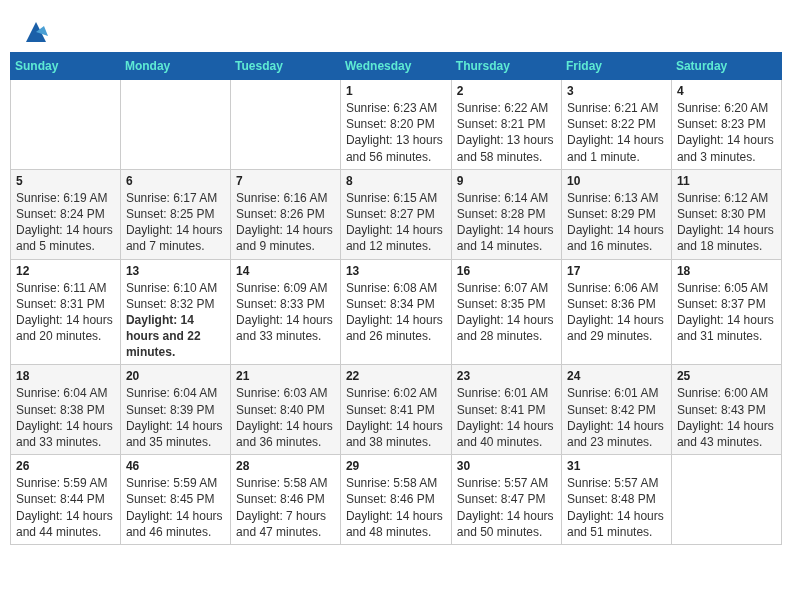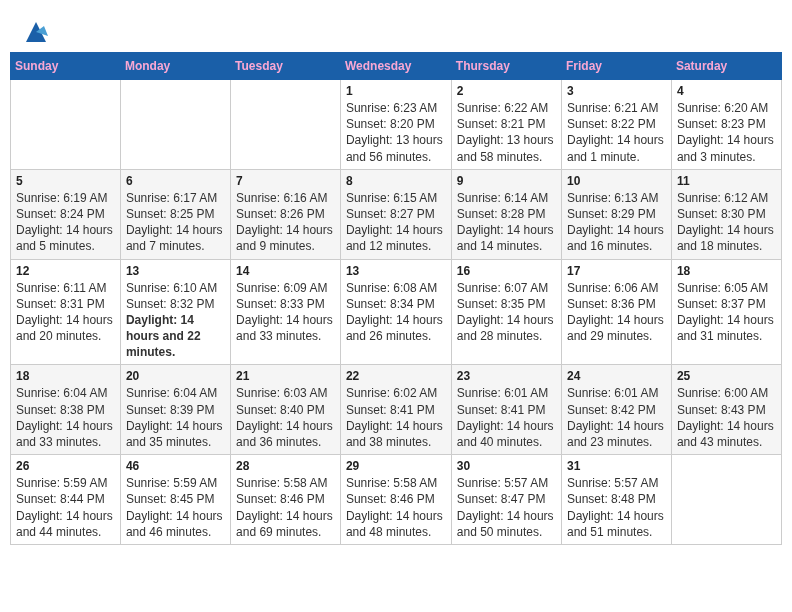--- a/index.html
+++ b/index.html
@@ -44,21 +44,21 @@
       font-size: 14px;
       color: #555;
     }
     .calendar {
       width: 100%;
       border-collapse: collapse;
       font-size: 11px;
     }
     .calendar thead tr th {
       background-color: #1a5fa8;
-      color: #f9a8d4;
+      color: #5eead4;
       padding: 6px 4px;
       font-size: 12px;
       font-weight: bold;
       border: 1px solid #1a5fa8;
       text-align: left;
     }
     .calendar tbody tr td {
       border: 1px solid #ccc;
       vertical-align: top;
       padding: 4px 5px;
@@ -234,21 +234,21 @@
         <td>
           <div class="day-number">26</div>
           <div class="day-info">Sunrise: 5:59 AM<br>Sunset: 8:44 PM<br><span style="font-weight: normal;">Daylight: 14 hours and 44 minutes.</span></div>
         </td>
         <td>
           <div class="day-number">46</div>
           <div class="day-info">Sunrise: 5:59 AM<br>Sunset: 8:45 PM<br><span style="font-weight: normal;">Daylight: 14 hours and 46 minutes.</span></div>
         </td>
         <td>
           <div class="day-number">28</div>
-          <div class="day-info">Sunrise: 5:58 AM<br>Sunset: 8:46 PM<br><span style="font-weight: normal;">Daylight: 14 hours and 69 minutes.</span></div>
+          <div class="day-info">Sunrise: 5:58 AM<br>Sunset: 8:46 PM<br><span style="font-weight: normal;">Daylight: 7 hours and 47 minutes.</span></div>
         </td>
         <td>
           <div class="day-number">29</div>
           <div class="day-info">Sunrise: 5:58 AM<br>Sunset: 8:46 PM<br><span style="font-weight: normal;">Daylight: 14 hours and 48 minutes.</span></div>
         </td>
         <td>
           <div class="day-number">30</div>
           <div class="day-info">Sunrise: 5:57 AM<br>Sunset: 8:47 PM<br><span style="font-weight: normal;">Daylight: 14 hours and 50 minutes.</span></div>
         </td>
         <td>

